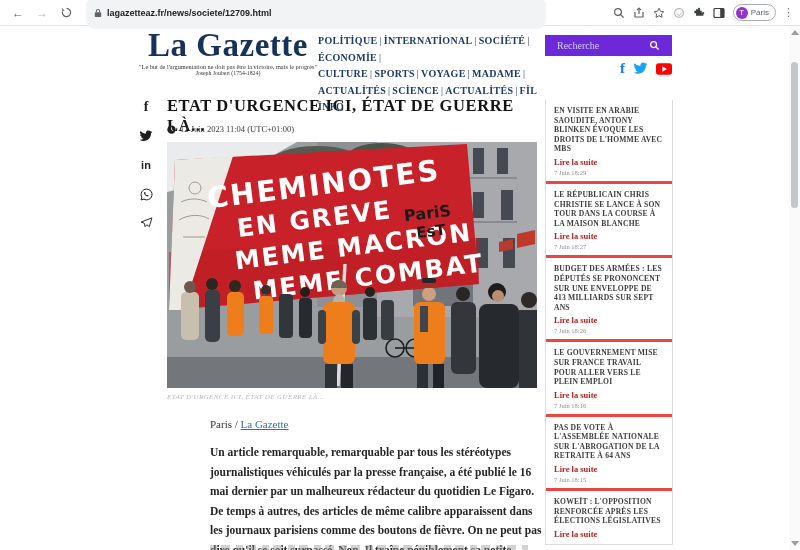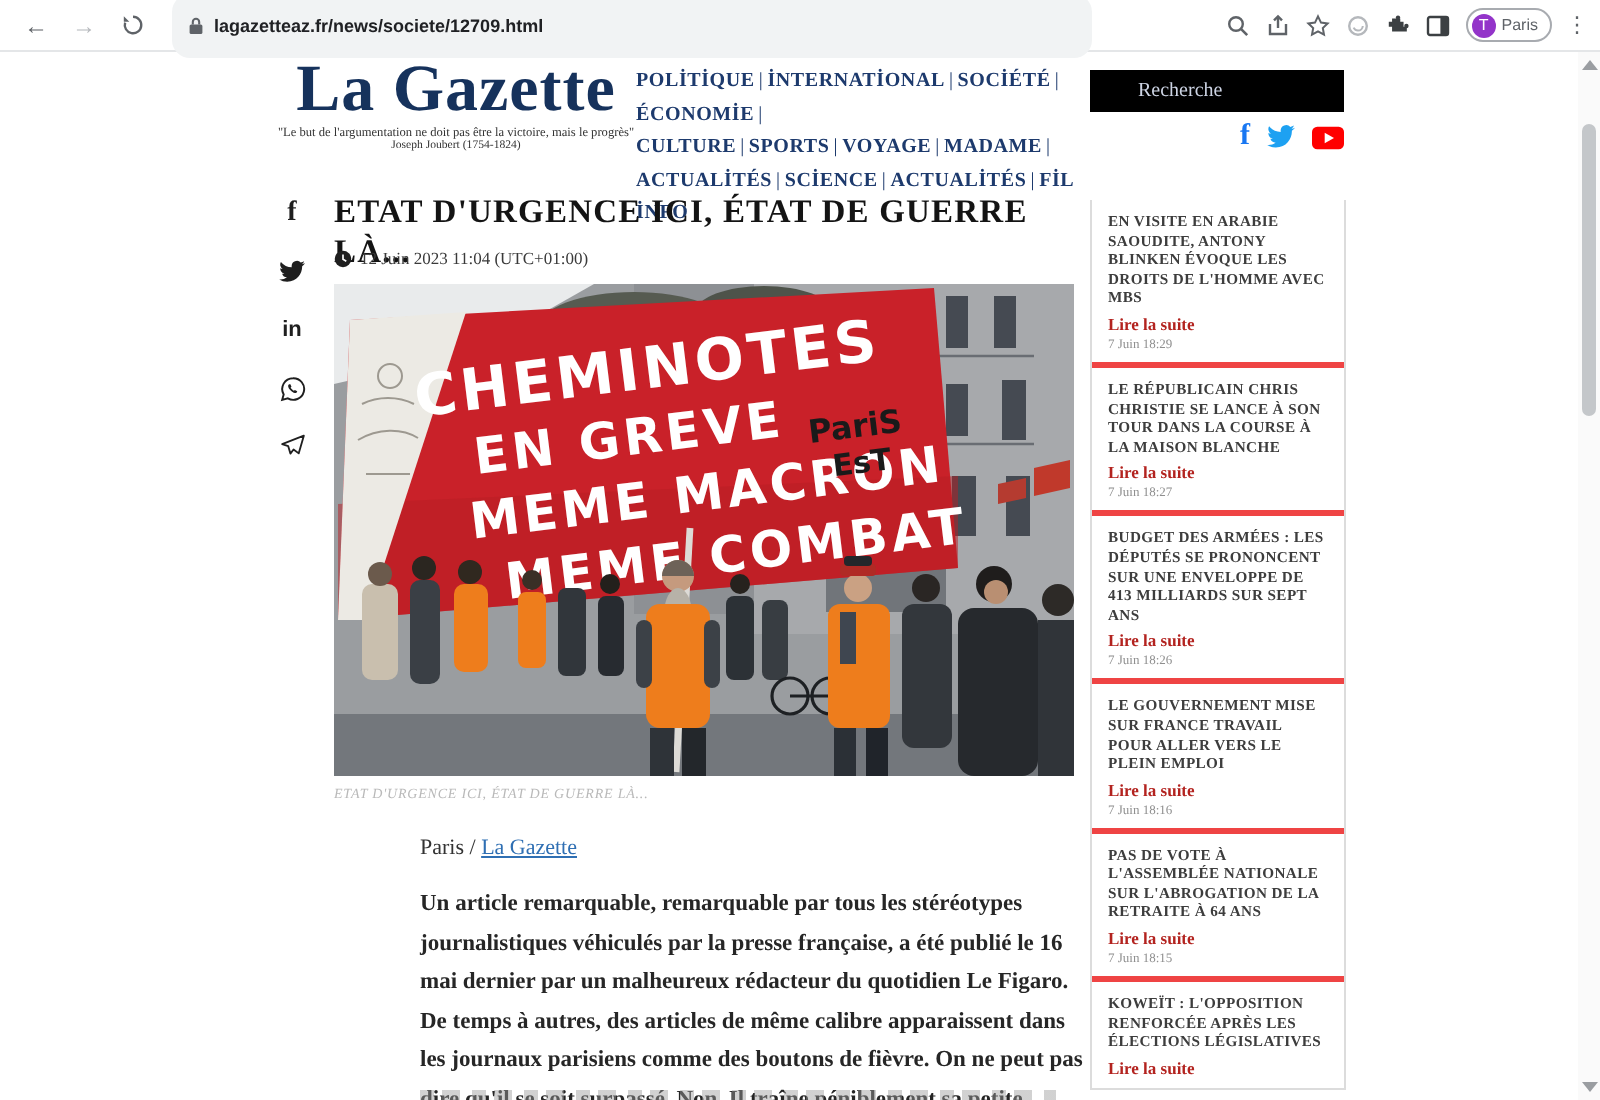--- a/index.html
+++ b/index.html
@@ -39,22 +39,22 @@
           color:#16325c; letter-spacing:0.5px; }
   .tagline { font-family:"Liberation Serif", serif; font-size:6.3px; color:#333; margin-top:1px; }
   .tagline-author { font-family:"Liberation Serif", serif; font-size:5.8px; color:#333; }
 
   .main-nav { position:absolute; left:318px; top:33px; width:222px;
               font-family:"Liberation Serif", serif; font-weight:bold; font-size:10px;
               color:#1d3a6d; line-height:16.5px; letter-spacing:0.3px; }
   .nav-sep { font-weight:normal; color:#1d3a6d; padding:0 2px; }
   .nav-link { cursor:pointer; }
 
-  .search-box { position:absolute; left:545px; top:35px; width:127px; height:21px; background:#000000;
-                display:flex; align-items:center; padding:0 24px; }
+  .search-box { position:absolute; left:545px; top:35px; width:127px; height:21px; background:#6d28d9;
+                display:flex; align-items:center; padding:0 12px; }
   .search-box input { flex:1; background:transparent; border:none; outline:none;
                       font-family:"Liberation Serif", serif; font-size:10px; color:#e8ebf2; width:90px; }
   .search-box input::placeholder { color:#cdd4e4; }
   .hdr-socials { position:absolute; left:545px; top:60px; width:127px; display:flex;
                  justify-content:flex-end; gap:8px; align-items:center; }
 
   
   .share-rail { position:absolute; left:136px; top:100px; width:20px; display:flex;
                 flex-direction:column; gap:15px; align-items:center; color:#1f1f1f; }
   .share-rail .sicon { width:14px; height:14px; display:flex; align-items:center; justify-content:center; }

